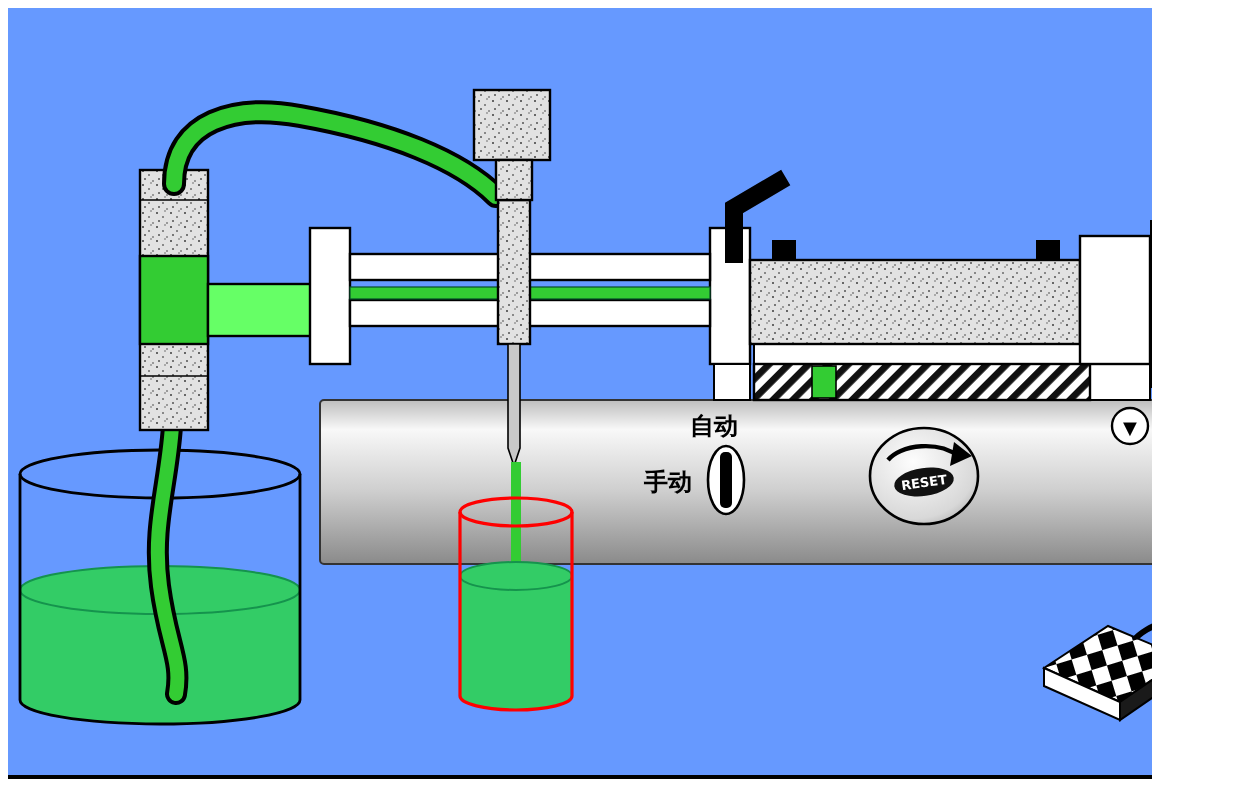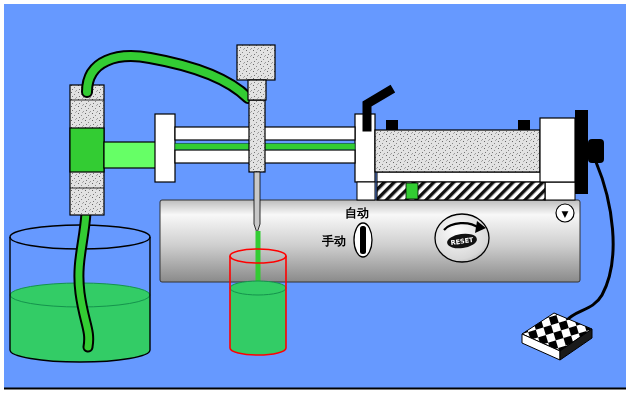--- a/index.html
+++ b/index.html
@@ -1,17 +1,17 @@
 <!DOCTYPE html>
 <html style="--background: #6699FF; --liquid: #33CC66; --tube: #33CC33; --arm: #66FF66; --glass_red: #FF0000; --cable: #000000;"><head>
 <meta charset="utf-8">
 <style>
   html,body{margin:0;padding:0;background:#ffffff;}
   .stage{
-    position:relative;width:630px;height:402px;overflow:hidden;
+    position:relative;width:576px;height:402px;overflow:hidden;
     font-family:"DejaVu Sans",sans-serif;background:#7dd3fc;
   }
   svg{position:absolute;left:0;top:0;display:block;}
   text{font-family:"DejaVu Sans",sans-serif;}
   .cjk{font-weight:bold;fill:#000;}
 </style>
 </head>
 <body>
 
 <div class="stage">

